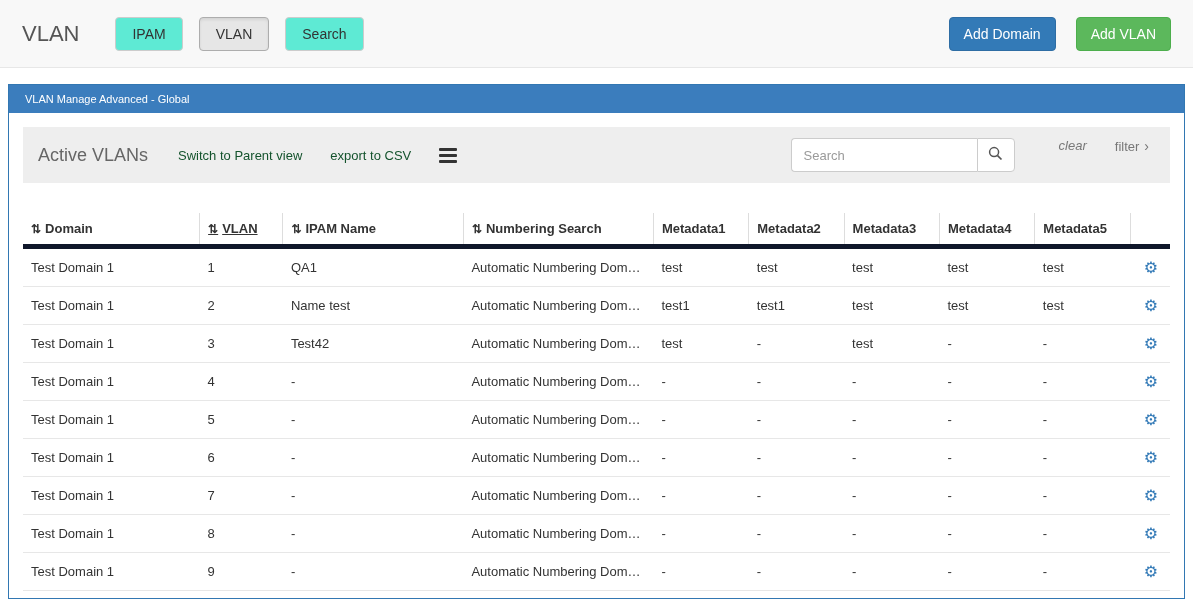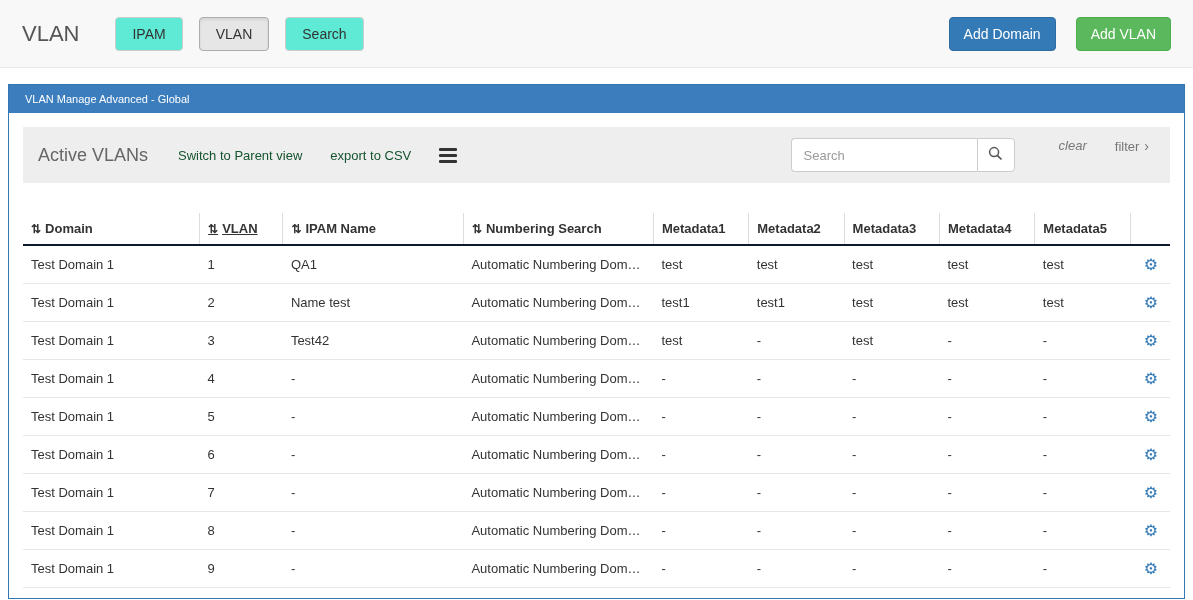--- a/index.html
+++ b/index.html
@@ -123,21 +123,21 @@
   .filter-link { margin-left: 28px; margin-right: 6px; font-size: 13px; color: #777; cursor: pointer; }
   .filter-chevron { font-size: 14px; color: #777; margin-left: 5px; }
 
   
   table { width: 100%; border-collapse: collapse; font-size: 13px; }
   th {
     text-align: left;
     font-weight: bold;
     color: #333;
     padding: 8px 8px;
-    border-bottom: 2px solid #0f172a;
+    border-bottom: 5px solid #0f172a;
     border-right: 1px solid #dddddd;
     white-space: nowrap;
     cursor: pointer;
   }
   th:last-child { border-right: none; cursor: default; }
   .sort-icon { margin-right: 4px; font-size: 12px; color: #333; }
   td {
     padding: 9px 8px;
     border-bottom: 1px solid #e7e7e7;
     color: #333;

